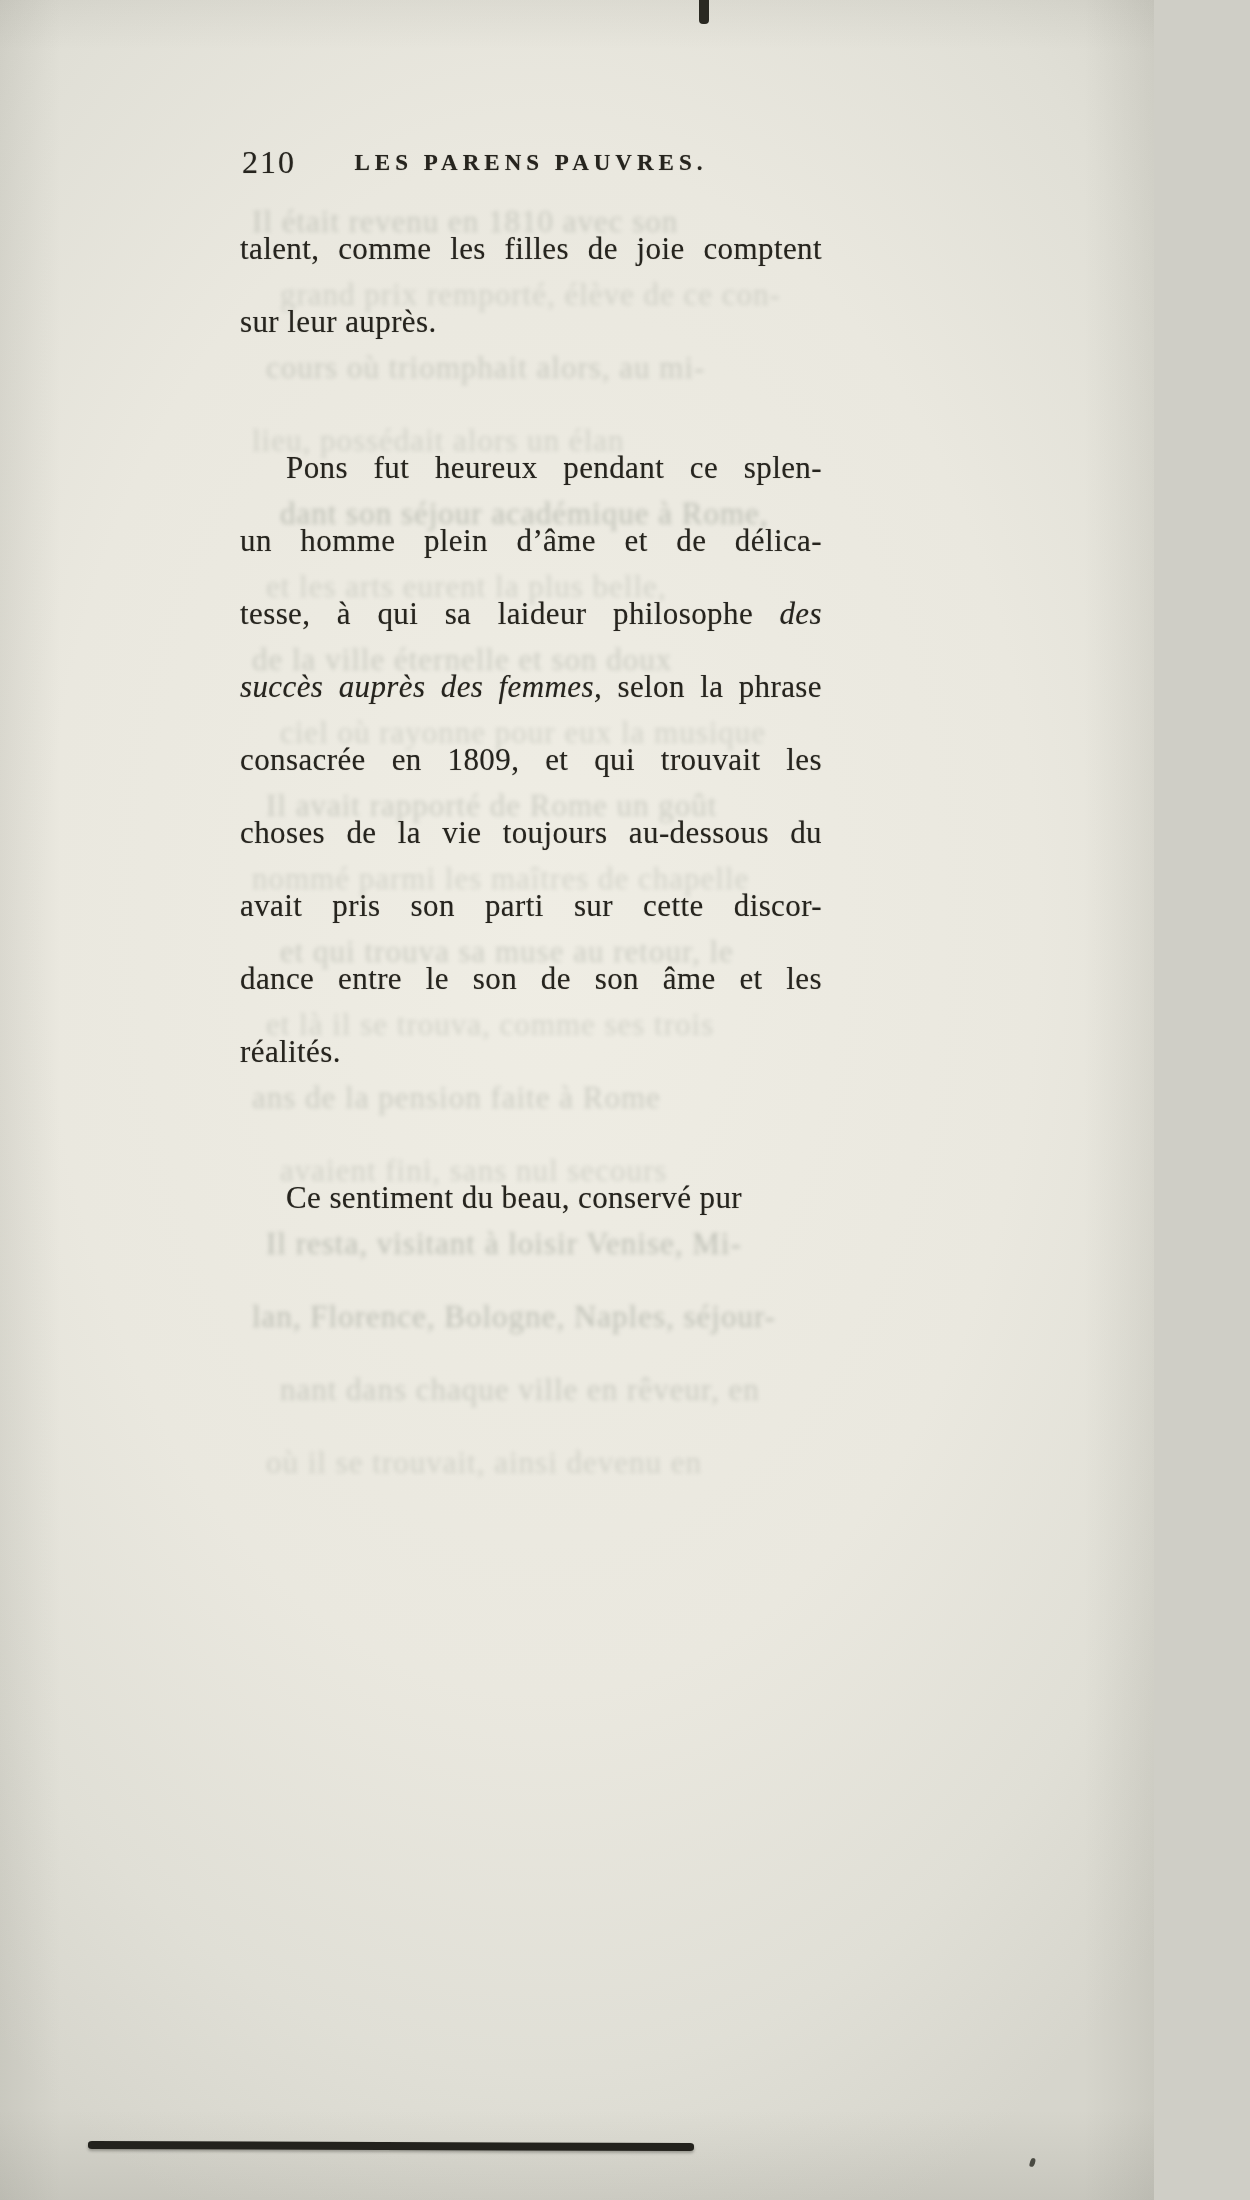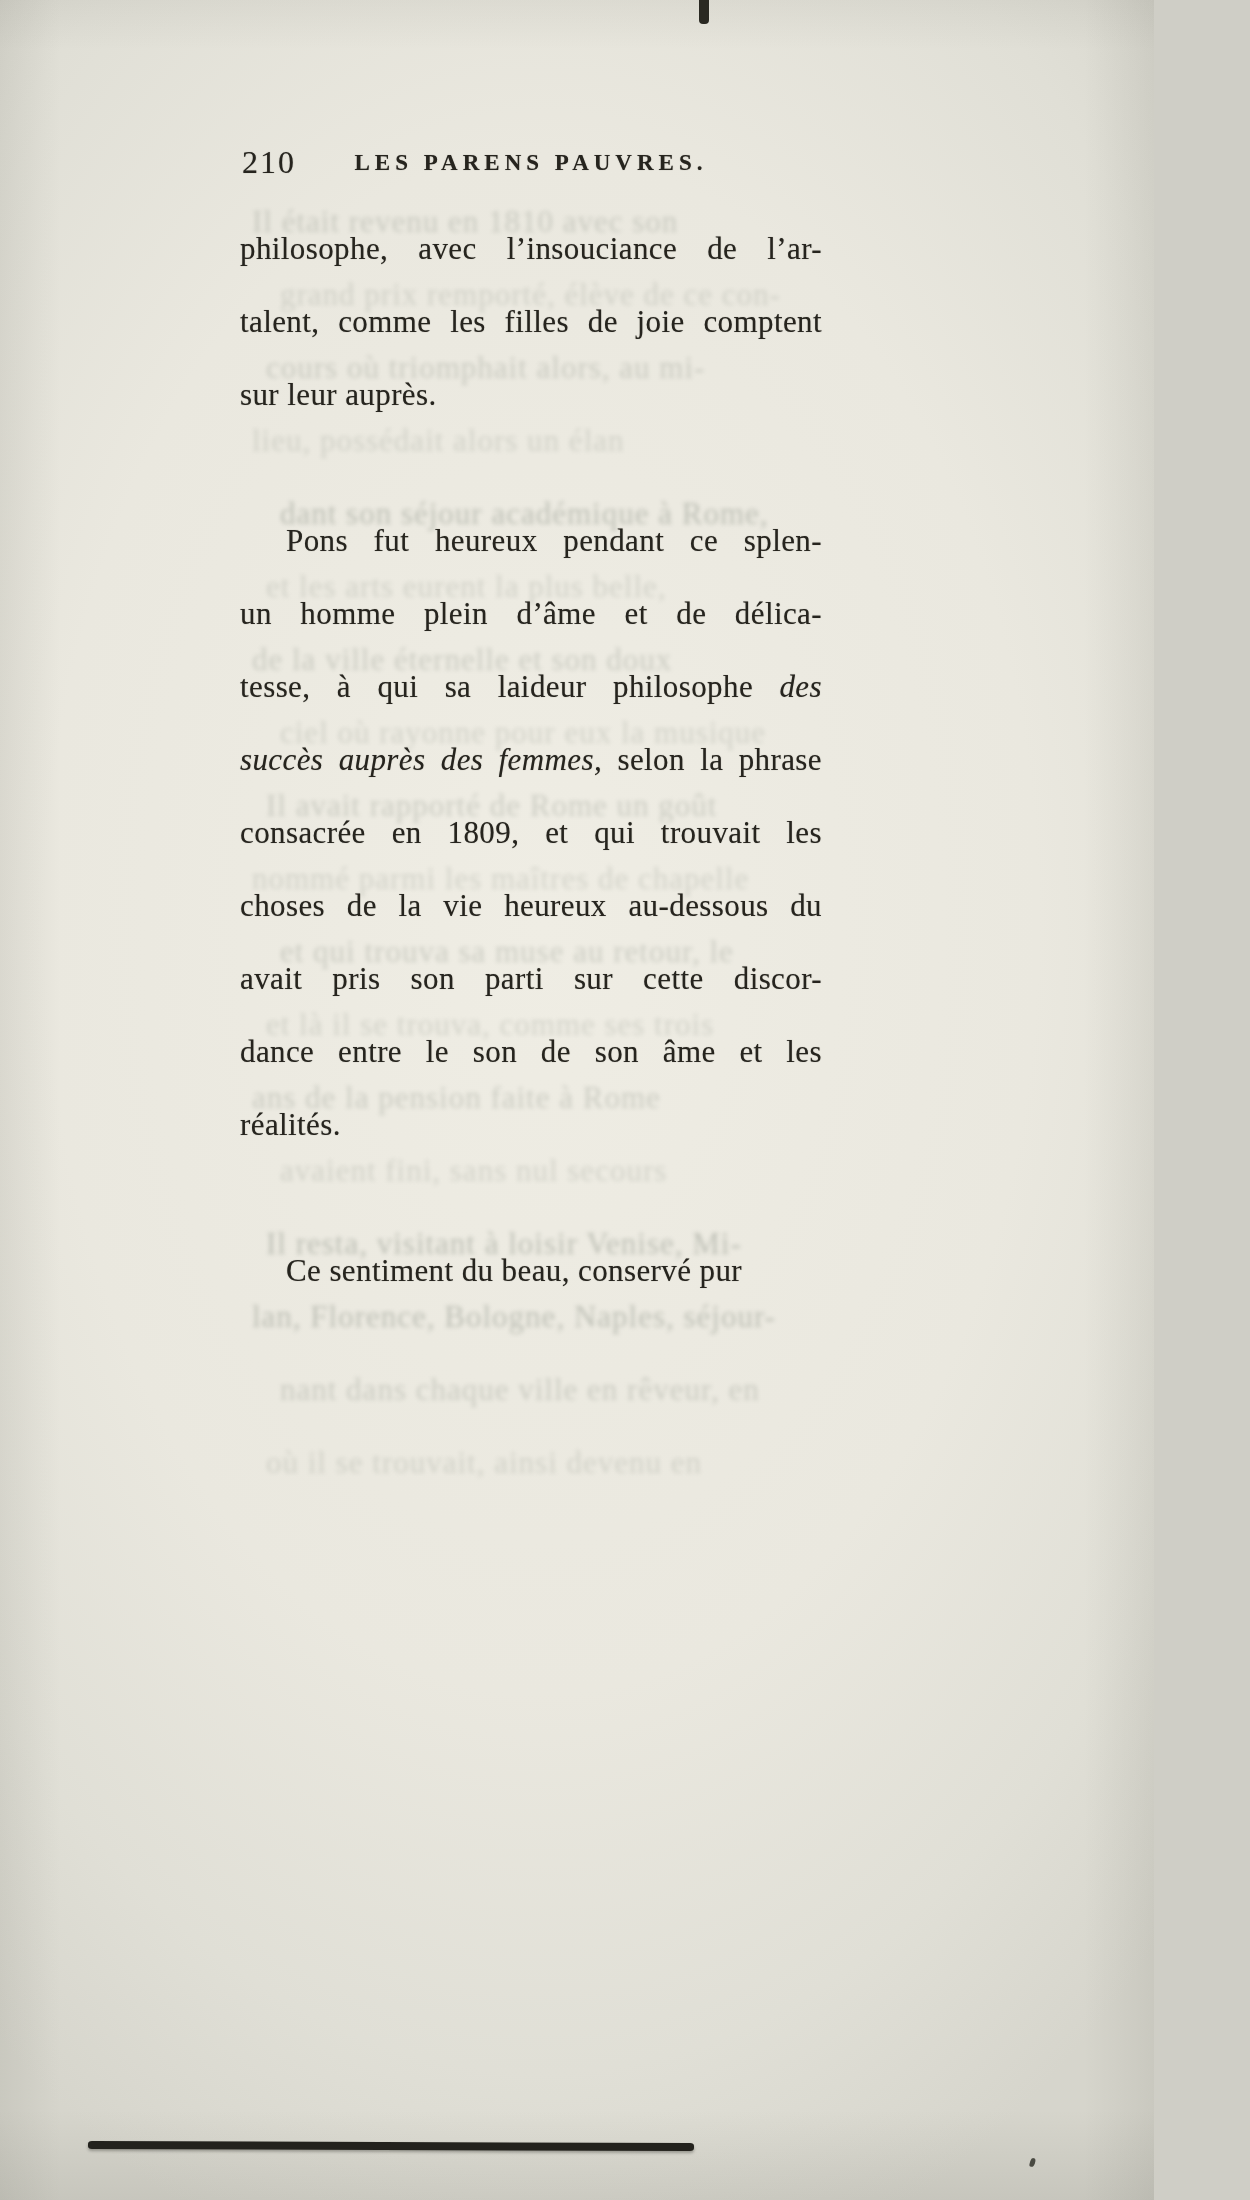--- a/index.html
+++ b/index.html
@@ -137,31 +137,30 @@
       <div class="bleed-line" style="top: 1426px; left: 266px;">où il se trouvait, ainsi devenu en</div>
     </div>
 
   <div class="page-content">
     <div class="header">
       <span class="pagenum">210</span>
       <span class="running-title">LES PARENS PAUVRES.</span>
     </div>
     <div class="text-block">
         <div class="para">
-          <div class="line"><span>philosophe, avec l’insouciance de l’ar-</span></div>
           <div class="line"><span>talent, comme les filles de joie comptent</span></div>
           <div class="line last"><span>sur leur auprès.</span></div>
         </div>
         <div class="para">
           <div class="line first-indent"><span>Pons fut heureux pendant ce splen-</span></div>
           <div class="line"><span>un homme plein d’âme et de délica-</span></div>
           <div class="line"><span>tesse, à qui sa laideur philosophe </span><span class="it">des</span></div>
           <div class="line"><span class="it">succès auprès des femmes,</span><span> selon la phrase</span></div>
           <div class="line"><span>consacrée en 1809, et qui trouvait les</span></div>
-          <div class="line"><span>choses de la vie heureux au-dessous du</span></div>
+          <div class="line"><span>choses de la vie toujours au-dessous du</span></div>
           <div class="line"><span>avait pris son parti sur cette discor-</span></div>
           <div class="line"><span>dance entre le son de son âme et les</span></div>
           <div class="line last"><span>réalités.</span></div>
         </div>
         <div class="para">
           <div class="line last first-indent"><span>Ce sentiment du beau, conservé pur</span></div>
         </div>
       </div>
   </div>
 

